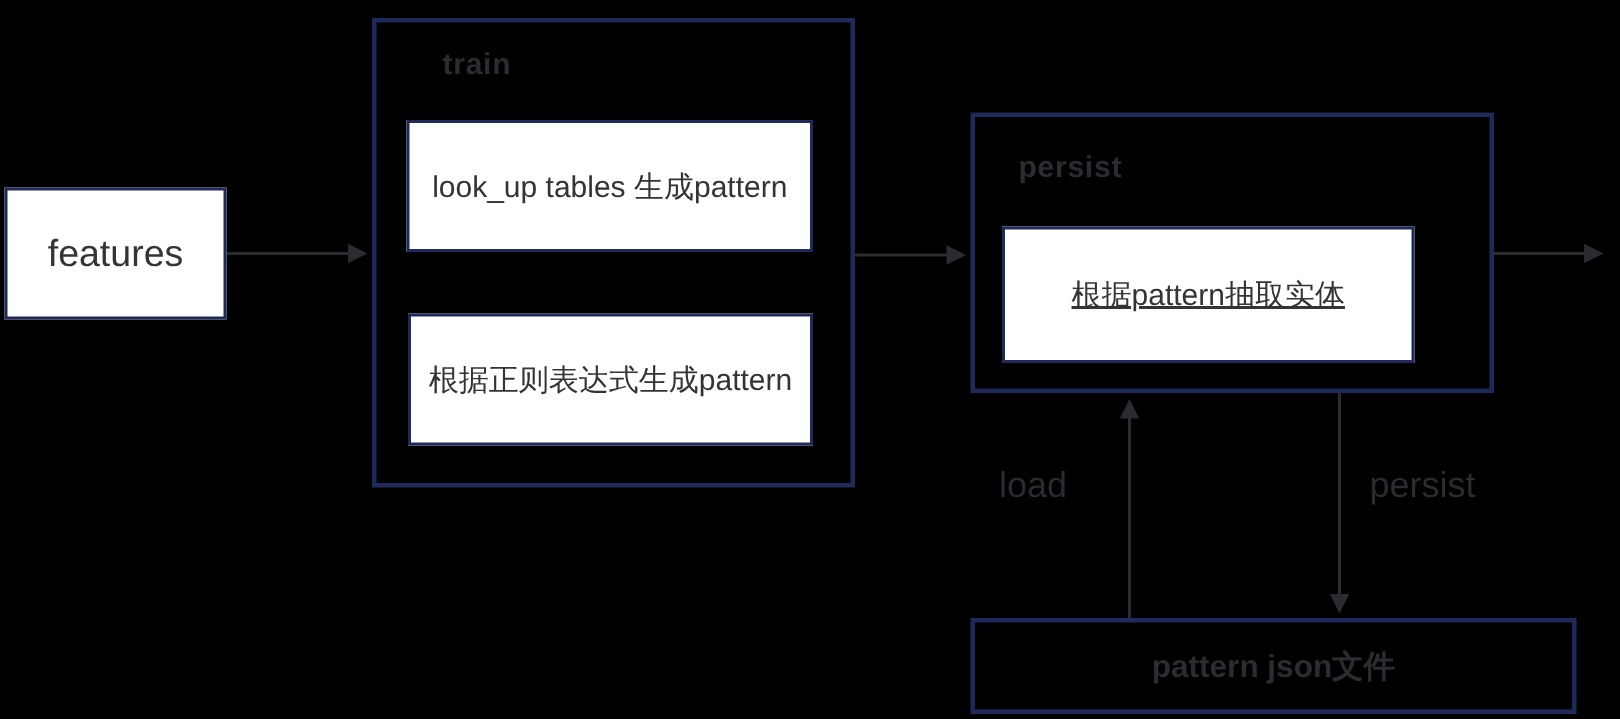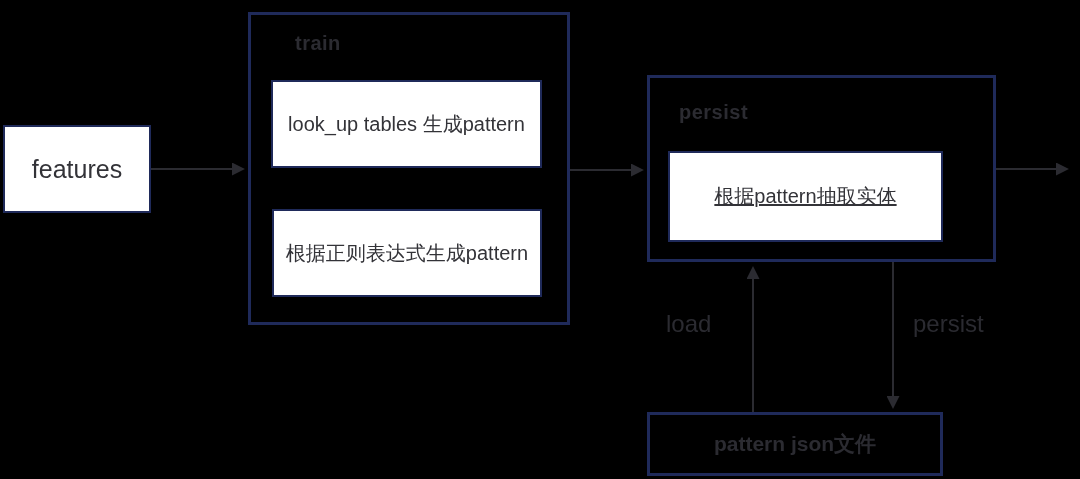--- a/index.html
+++ b/index.html
@@ -107,20 +107,20 @@
     <span class="subnode-text">根据正则表达式生成pattern</span>
   </div>
 
   <div class="group" style="left:647px; top:75px; width:349px; height:187px;">
     <div class="group-title" style="left:29px; top:23px;">persist</div>
   </div>
   <div class="node-light" style="left:668px; top:151px; width:275px; height:91px;text-decoration:underline;">
     <span class="subnode-text">根据pattern抽取实体</span>
   </div>
 
-  <div class="node-dark" style="left:647px; top:412px; width:296px; height:64px;">
+  <div class="node-dark" style="left:647px; top:412px; width:404px; height:64px;">
     <span class="node-dark-text">pattern json文件</span>
   </div>
 
   <div class="edge-label" style="left:666px; top:310px;">load</div>
   <div class="edge-label" style="left:913px; top:310px;">persist</div>
 
 </div>
 
 </body></html>

